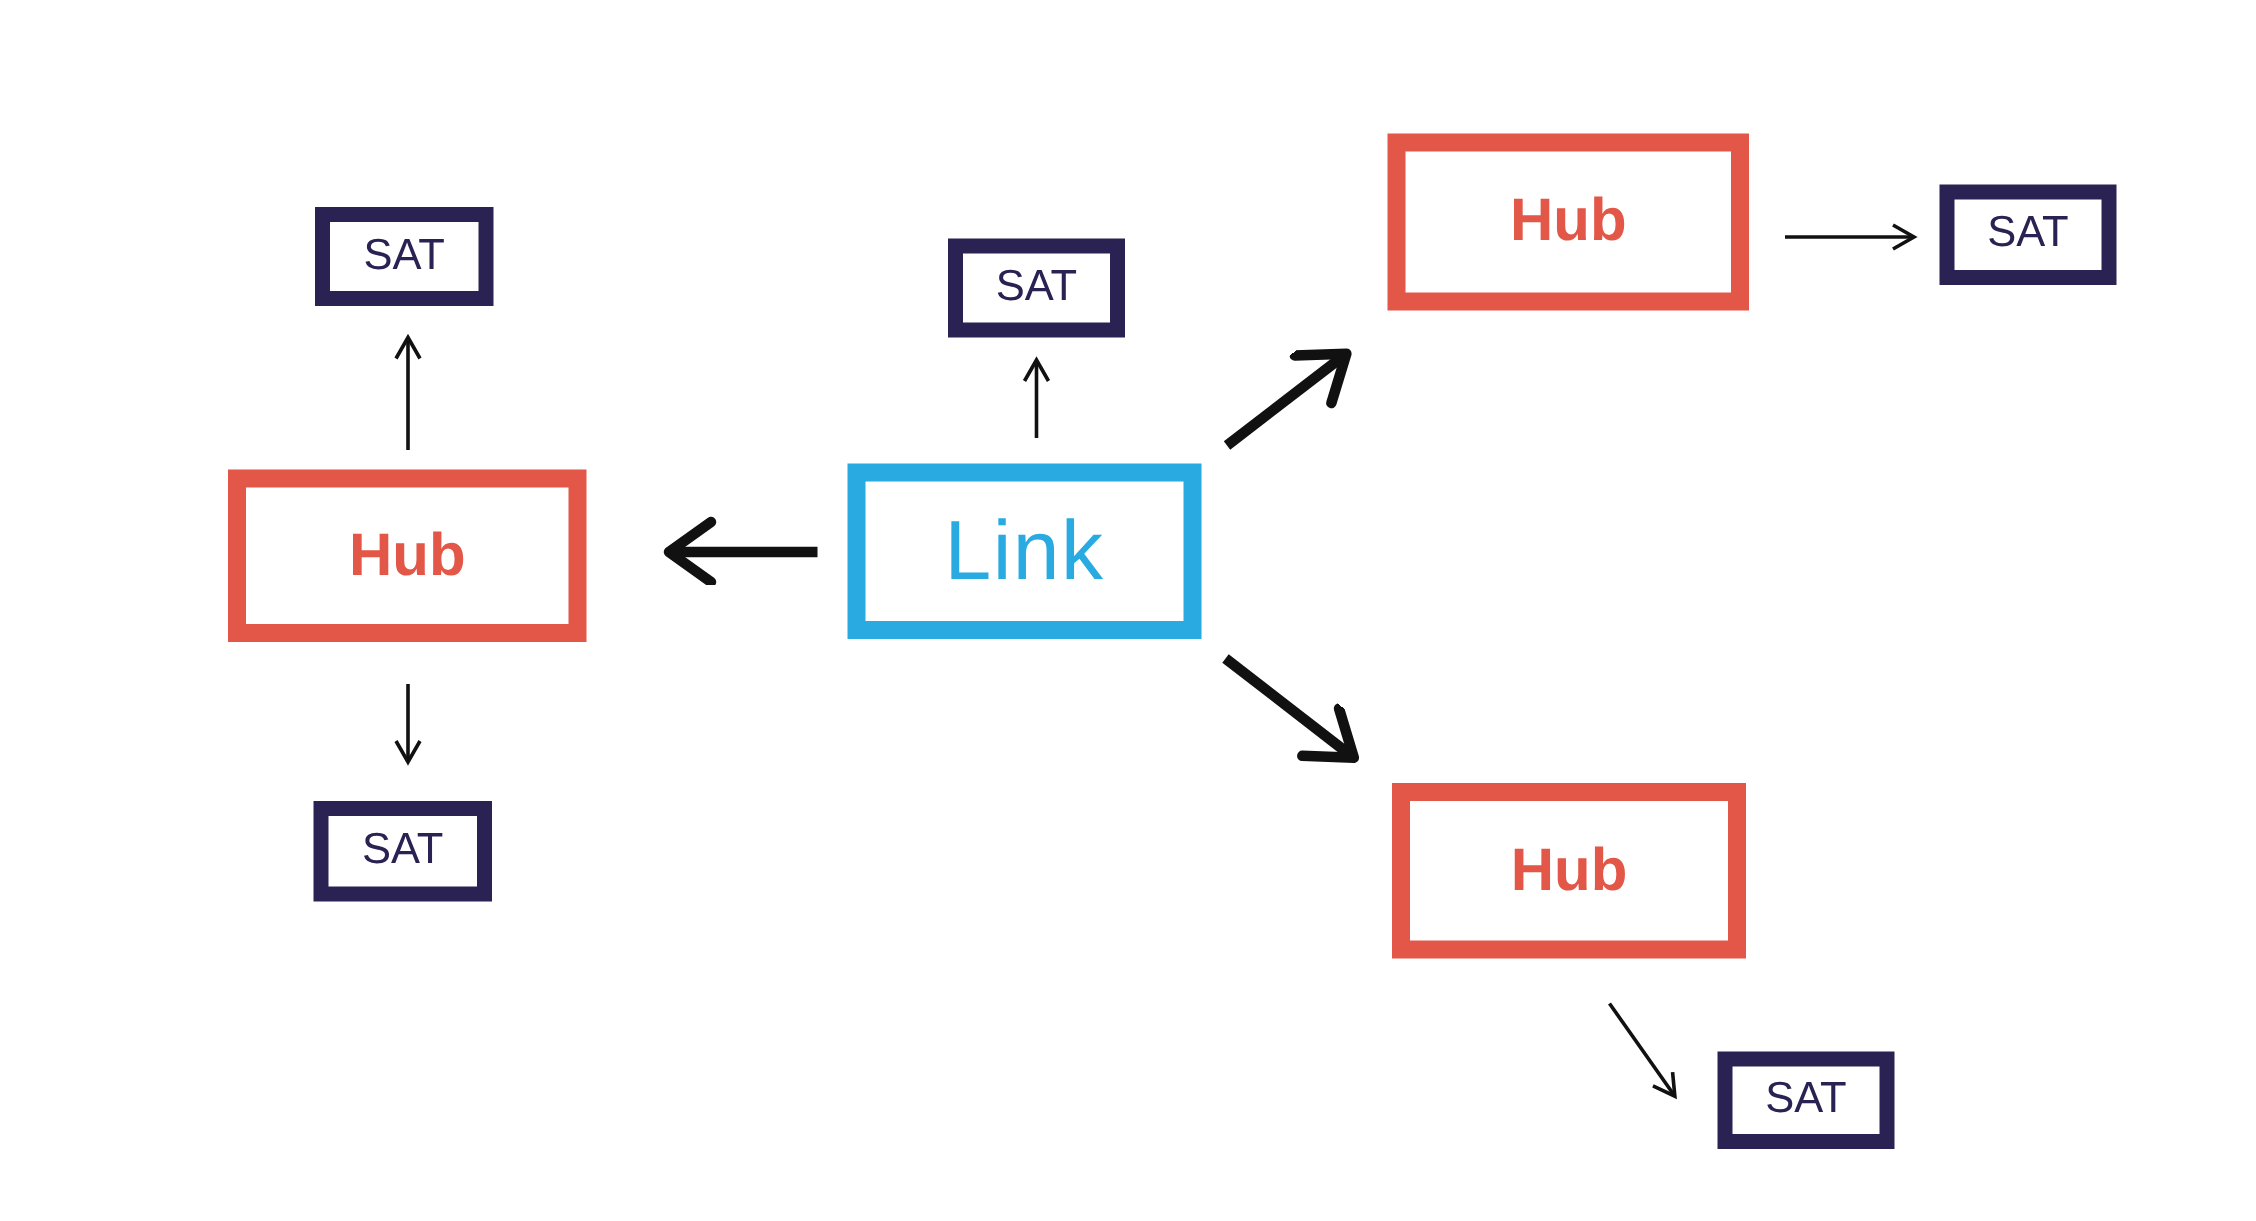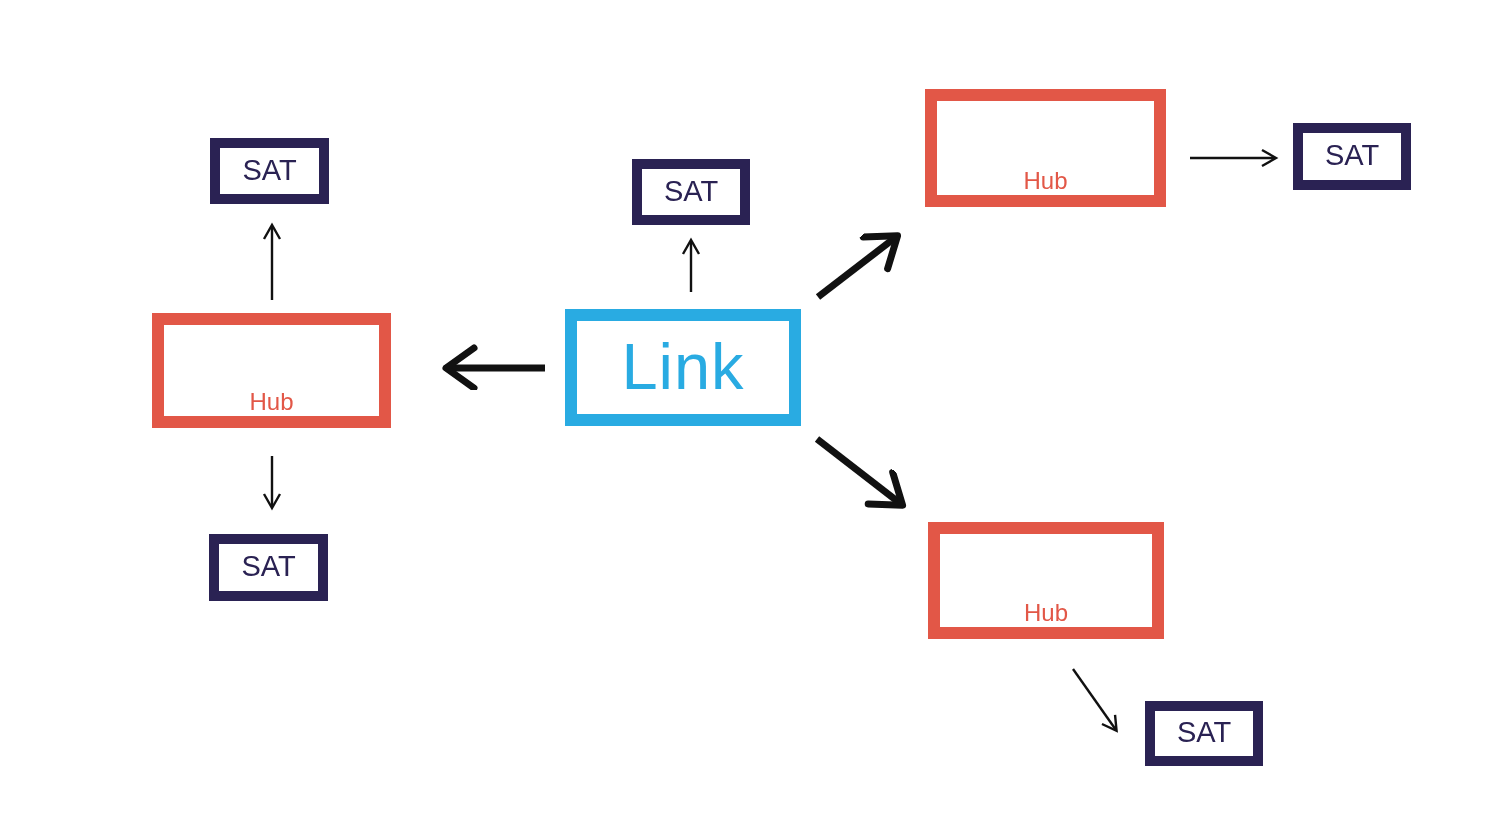--- a/index.html
+++ b/index.html
@@ -31,30 +31,29 @@
     box-sizing: border-box;
     background: #ffffff;
     display: flex;
     align-items: center;
     justify-content: center;
     text-align: center;
   }
   .node.link {
     border: 12px solid var(--c-link, #29ABE2);
     color: var(--c-link, #29ABE2);
-    font-size: 65px;
+    font-size: 56px;
     font-weight: 400;
     letter-spacing: 1px;
   }
   .node.hub {
     border: 12px solid var(--c-hub, #E25747);
     color: var(--c-hub, #E25747);
-    font-size: 24px;
-    font-weight: 400;
-    align-items: flex-end;
+    font-size: 40px;
+    font-weight: 700;
   }
   .node.sat {
     border: 10px solid var(--c-sat, #2A2253);
     color: var(--c-sat, #2A2253);
     font-size: 29px;
     font-weight: 400;
   }
   .node-label {
     display: block;
     line-height: 1;

